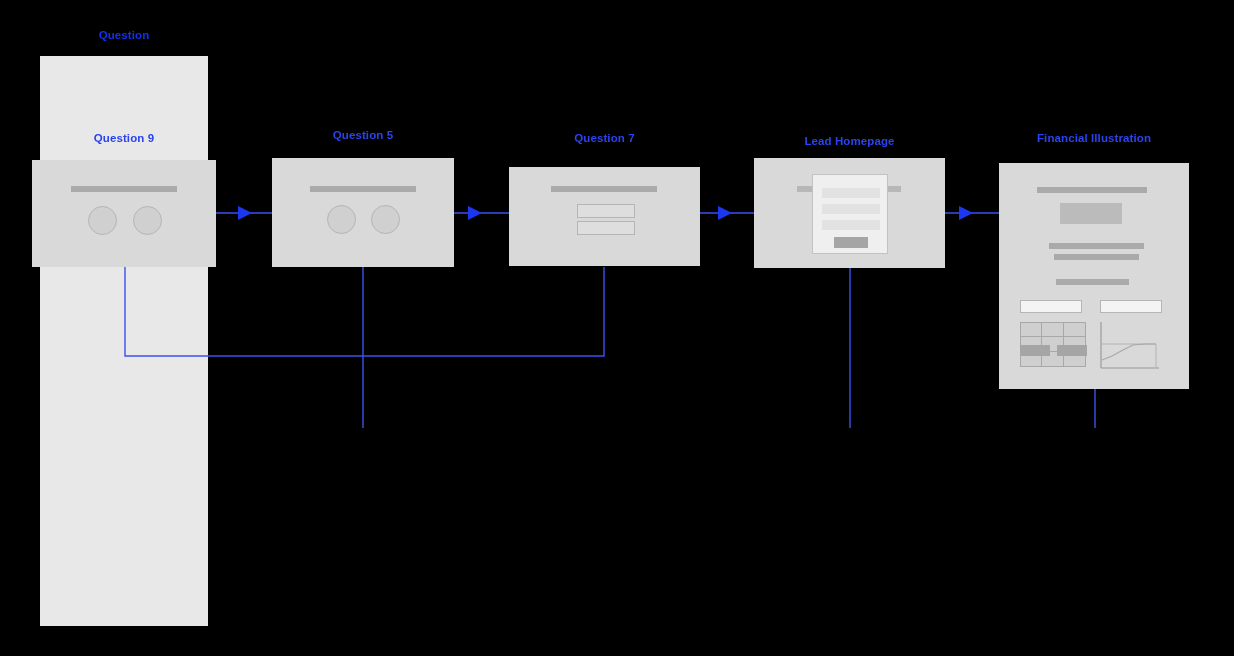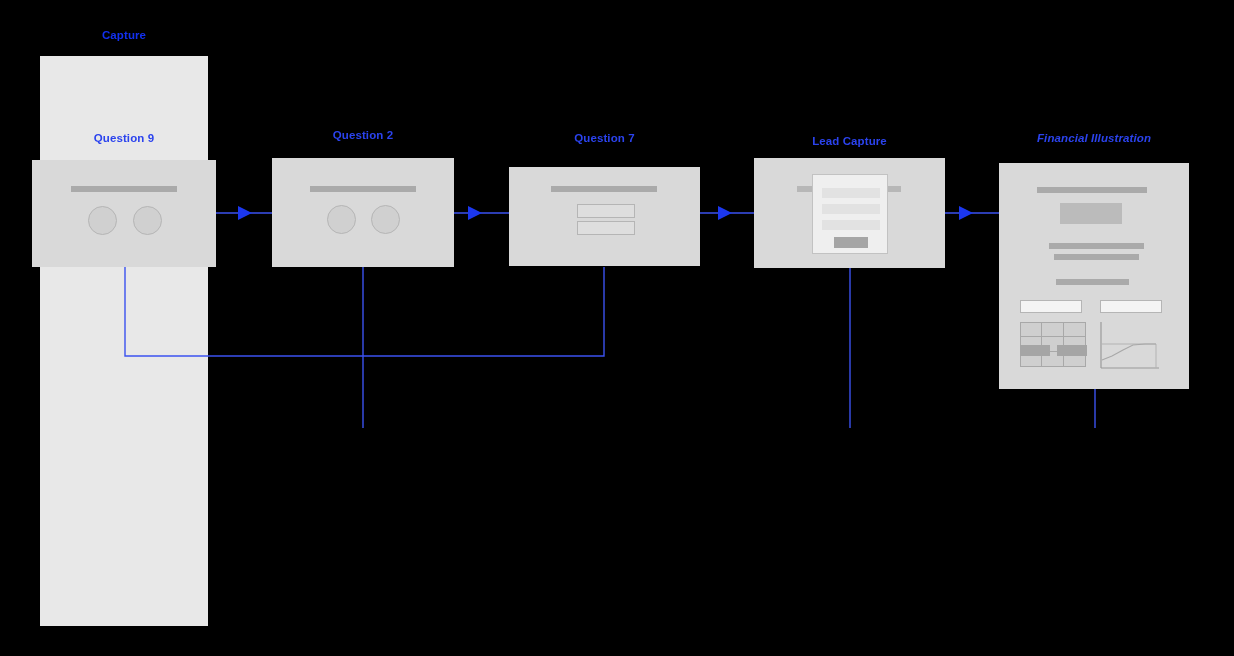--- a/index.html
+++ b/index.html
@@ -165,64 +165,64 @@
       <path d="M959,206 L973,213 L959,220 z" fill="#1b37ef"></path>
     </g>
 
     <path d="M 125 267 L 125 356 L 604 356 L 604 267" fill="none" stroke="#3b52ef" stroke-width="1.4"></path>
 
     <line x1="363" y1="267" x2="363" y2="428" stroke="#3b52ef" stroke-width="1.4"></line>
     <line x1="850" y1="268" x2="850" y2="428" stroke="#3b52ef" stroke-width="1.4"></line>
     <line x1="1095" y1="389" x2="1095" y2="428" stroke="#3b52ef" stroke-width="1.4"></line>
   </svg>
 
-  <div class="node-label" style="left:40px; top:29px; width:168px; color:#1230f0;">Capture</div>
+  <div class="node-label" style="left:40px; top:29px; width:168px; color:#1230f0;">Question</div>
 
   <div class="panel homepage-panel" style="left:40px; top:56px; width:168px; height:570px;">
   </div>
 
   <div class="node-label" style="left:32px; top:132px; width:184px; color:#2b43ee;">Question 9</div>
 
   <div class="panel card" style="left:32px; top:160px; width:184px; height:107px;">
     <div class="bar" style="left:39px; top:26px; width:106px; height:6px;"></div>
     <div class="circle" style="left:88px; top:205px; width:29px; height:29px; position:absolute; left:56px; top:46px;"></div>
     <div class="circle" style="left:101px; top:46px; width:29px; height:29px;"></div>
   </div>
 
-  <div class="node-label" style="left:272px; top:129px; width:182px; color:#2b43ee;">Question 2</div>
+  <div class="node-label" style="left:272px; top:129px; width:182px; color:#2b43ee;">Question 5</div>
 
   <div class="panel card" style="left:272px; top:158px; width:182px; height:109px;">
     <div class="bar" style="left:38px; top:28px; width:106px; height:6px;"></div>
     <div class="circle" style="left:55px; top:47px; width:29px; height:29px;"></div>
     <div class="circle" style="left:99px; top:47px; width:29px; height:29px;"></div>
   </div>
 
   <div class="node-label" style="left:509px; top:132px; width:191px; color:#2b43ee;">Question 7</div>
 
   <div class="panel card" style="left:509px; top:167px; width:191px; height:99px;">
     <div class="bar" style="left:42px; top:19px; width:106px; height:6px;"></div>
     <div class="input-box" style="left:68px; top:37px; width:58px; height:14px;"></div>
     <div class="input-box" style="left:68px; top:54px; width:58px; height:14px;"></div>
   </div>
 
-  <div class="node-label" style="left:754px; top:135px; width:191px; color:#2b43ee;">Lead Capture</div>
+  <div class="node-label" style="left:754px; top:135px; width:191px; color:#2b43ee;">Lead Homepage</div>
 
   <div class="panel card" style="left:754px; top:158px; width:191px; height:110px;">
 
     <div class="behind-bar" style="left:43px; top:28px; width:104px; height:6px;"></div>
 
     <div class="modal" style="left:58px; top:16px; width:76px; height:80px;">
       <div class="modal-field" style="left:9px; top:13px; width:58px; height:10px;"></div>
       <div class="modal-field" style="left:9px; top:29px; width:58px; height:10px;"></div>
       <div class="modal-field" style="left:9px; top:45px; width:58px; height:10px;"></div>
       <div class="modal-btn" style="left:21px; top:62px; width:34px; height:11px;"></div>
     </div>
   </div>
 
-  <div class="node-label" style="left:999px; top:132px; width:190px; color:#2b43ee;font-style:italic;">Financial Illustration</div>
+  <div class="node-label" style="left:999px; top:132px; width:190px; color:#2b43ee;">Financial Illustration</div>
 
   <div class="panel card" style="left:999px; top:163px; width:190px; height:226px;">
 
     <div class="bar" style="left:38px; top:24px; width:110px; height:6px;"></div>
 
     <div class="block" style="left:61px; top:203px; width:62px; height:21px; position:absolute; left:61px; top:40px;"></div>
 
     <div class="bar" style="left:50px; top:80px; width:95px; height:6px;"></div>
     <div class="bar" style="left:55px; top:91px; width:85px; height:6px;"></div>
 

